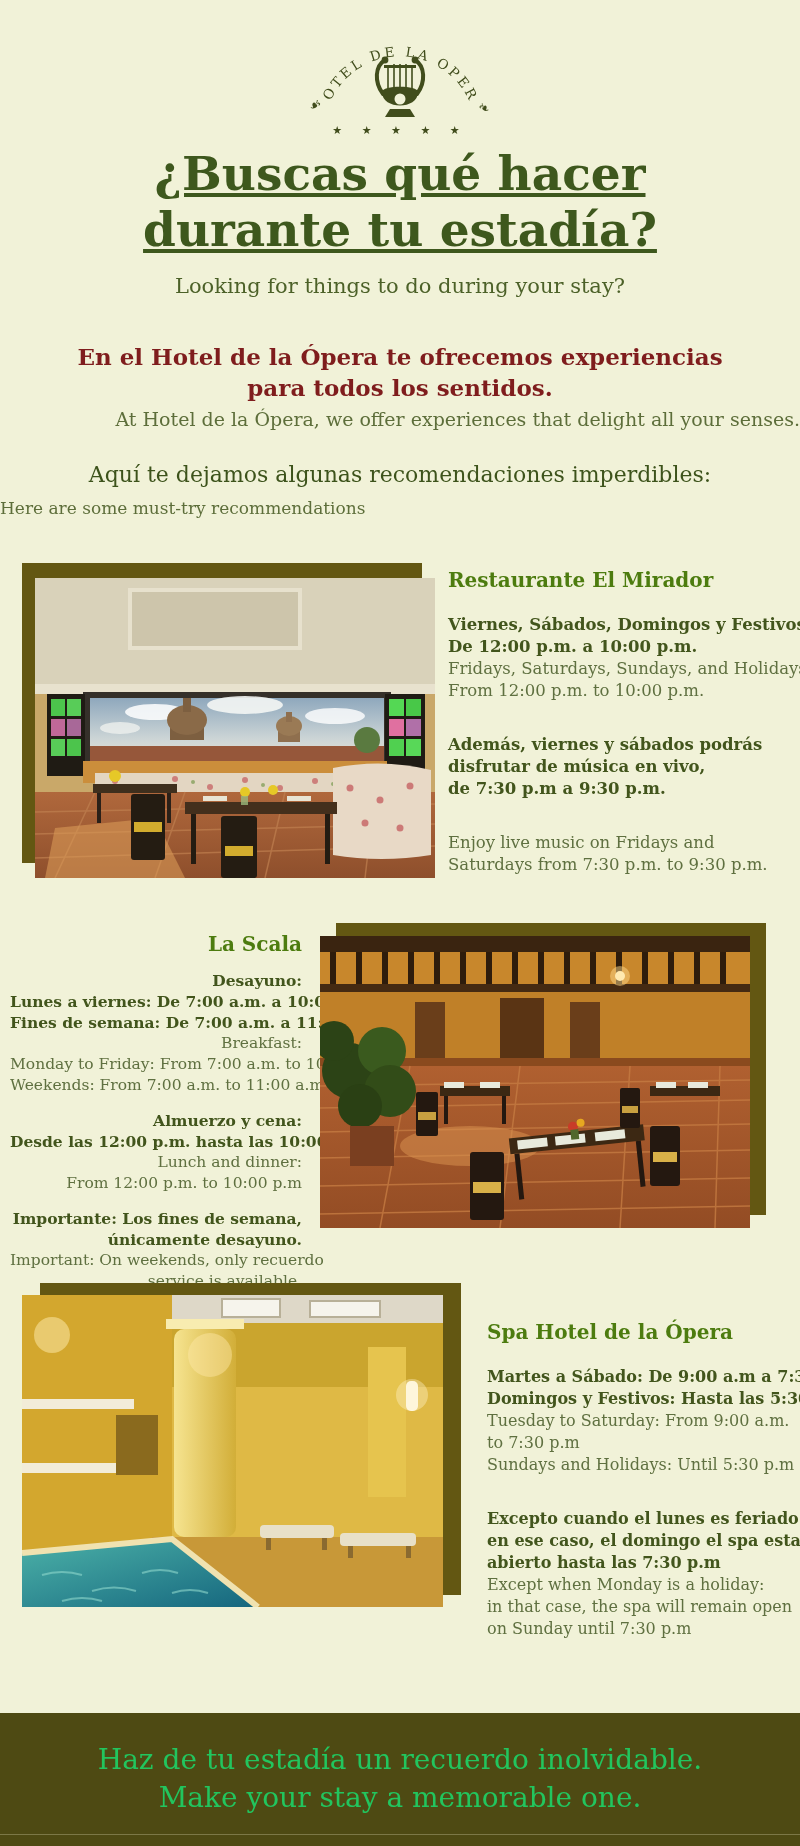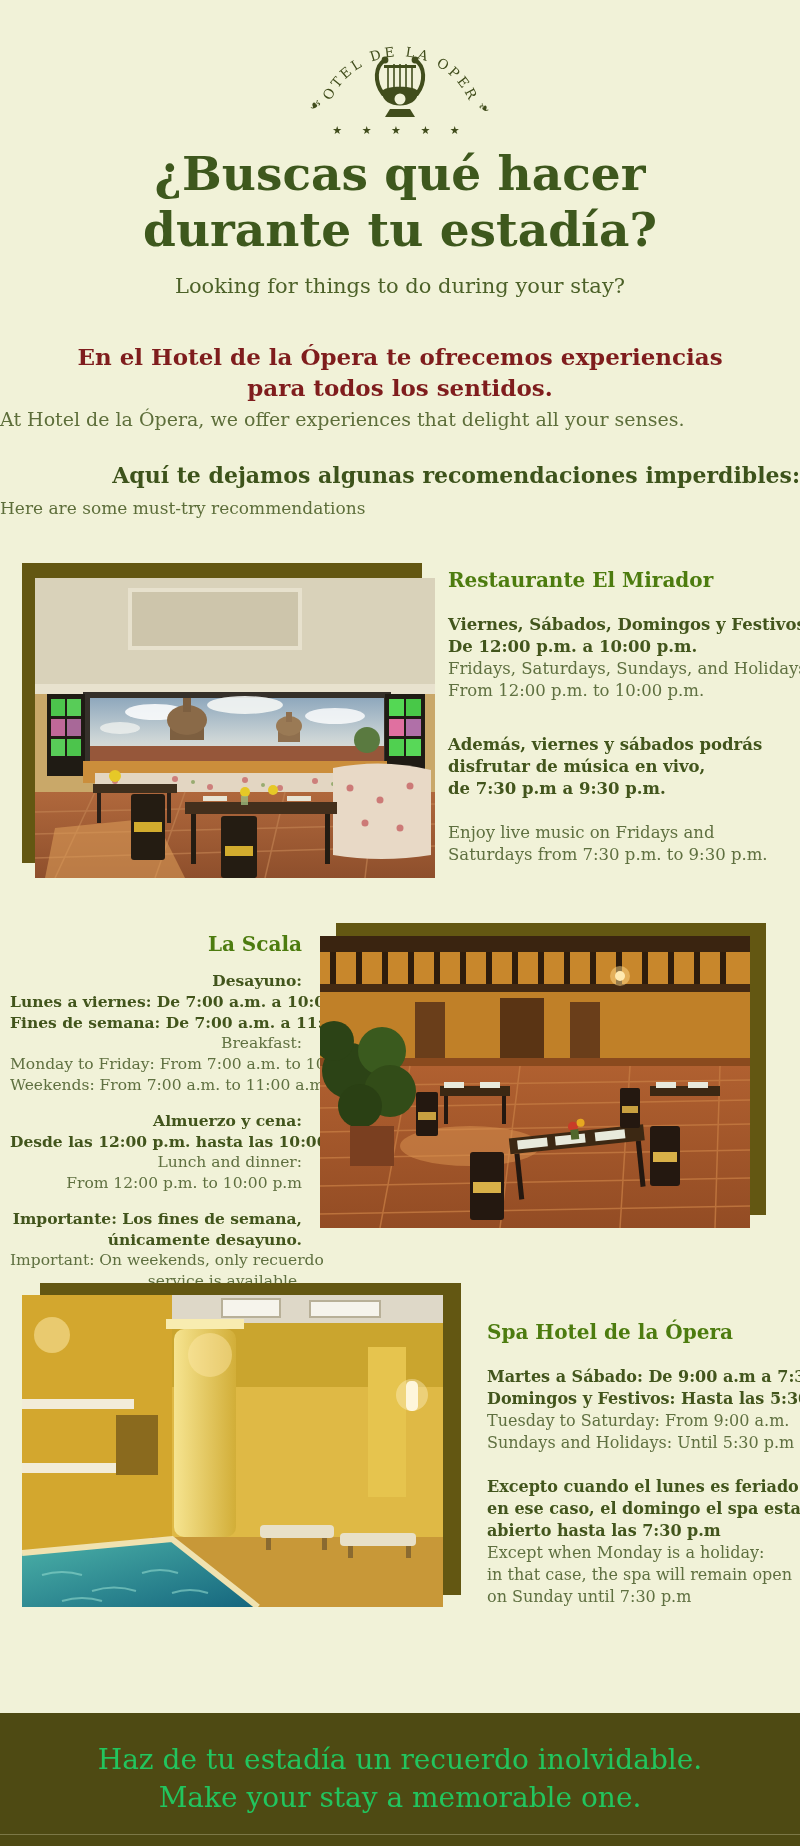--- a/index.html
+++ b/index.html
@@ -3,49 +3,49 @@
 <meta charset="utf-8">
 <style>
   html,body{margin:0;padding:0;}
   body{width:800px;background:#f1f2d8;font-family:"DejaVu Serif", serif;}
   #page{position:relative;width:800px;height:1846px;background:#f1f2d8;overflow:hidden;}
 
   .logo{position:absolute;top:20px;left:50%;transform:translateX(-50%);text-align:center;width:220px;}
   .logo-stars{font-size:11px;letter-spacing:8px;color:#414d1c;margin-top:0px;font-family:"DejaVu Sans", sans-serif;}
 
   .h1{position:absolute;top:146px;left:0;width:100%;text-align:center;
-      font-size:47px;line-height:56px;font-weight:bold;color:#3e581d;}
+      font-size:47px;line-height:56px;font-weight:bold;color:#3e581d;text-decoration:underline;}
   .h1 .line{display:block;}
   .subtitle{position:absolute;top:274px;left:0;width:100%;text-align:center;font-size:21px;color:#4c6128;}
 
   .intro-es{position:absolute;top:341px;left:0;width:100%;text-align:center;
       font-size:23px;line-height:31px;font-weight:bold;color:#7f1d1d;}
   .intro-es .line{display:block;}
-  .intro-en{position:absolute;top:408px;left:0;width:100%;text-align:left;font-size:19px;color:#5d6e3a;}
-  .recs-es{position:absolute;top:462px;left:0;width:100%;text-align:right;font-size:22px;font-weight:bold;color:#3d531b;}
+  .intro-en{position:absolute;top:408px;left:0;width:100%;text-align:right;font-size:19px;color:#5d6e3a;}
+  .recs-es{position:absolute;top:462px;left:0;width:100%;text-align:center;font-size:22px;font-weight:normal;color:#3d531b;}
   .recs-en{position:absolute;top:498px;left:0;width:100%;text-align:left;font-size:17px;color:#5d6e3a;}
 
   .shadow-rect{position:absolute;background:#635712;}
   .photo{position:absolute;overflow:hidden;}
   .photo svg{display:block;width:100%;height:100%;}
 
   #shadow1{left:22px;top:563px;width:400px;height:300px;}
   #photo1{left:35px;top:578px;width:400px;height:300px;}
   #shadow2{left:336px;top:923px;width:430px;height:292px;}
   #photo2{left:320px;top:936px;width:430px;height:292px;}
   #shadow3{left:40px;top:1283px;width:421px;height:312px;}
   #photo3{left:22px;top:1295px;width:421px;height:312px;}
 
   .sec-text{position:absolute;color:#42551c;}
   .sec-text h2{font-size:20px;font-weight:bold;color:#4d7c0f;margin:0 0 20px 0;line-height:28px;}
   .blk{margin:0;font-size:16.5px;line-height:22px;}
   .blk .line{display:block;white-space:nowrap;}
   .blk.bold{font-weight:bold;color:#42551c;}
   .blk.reg{font-weight:normal;color:#5f7040;}
-  .blk.gap{margin-top:22px;}
+  .blk.gap{margin-top:32px;}
   .blk.gap-lg{margin-top:32px;}
 
   #text1{left:448px;top:566px;width:332px;text-align:left;}
   #text2{left:10px;top:930px;width:292px;text-align:right;}
   #text2 h2{margin-bottom:12px;}
   #text2 .blk{font-size:15.5px;line-height:21px;}
   #text2 .blk.gap{margin-top:14px;}
   #text3{left:487px;top:1318px;width:312px;text-align:left;}
   #text3 .blk{font-size:16px;line-height:22px;}
 
@@ -407,20 +407,21 @@
     </svg>
   </div>
   <div id="text3" class="sec-text">
     <h2>Spa Hotel de la Ópera</h2>
     <p class="blk bold">
       <span class="line">Martes a Sábado: De 9:00 a.m a 7:30 p.m</span>
       <span class="line">Domingos y Festivos: Hasta las 5:30 p.m</span>
     </p>
     <p class="blk reg">
       <span class="line">Tuesday to Saturday: From 9:00 a.m.</span>
+      <span class="line">to 7:30 p.m</span>
       <span class="line">Sundays and Holidays: Until 5:30 p.m</span>
     </p>
     <p class="blk bold gap">
       <span class="line">Excepto cuando el lunes es feriado:</span>
       <span class="line">en ese caso, el domingo el spa estará</span>
       <span class="line">abierto hasta las 7:30 p.m</span>
     </p>
     <p class="blk reg">
       <span class="line">Except when Monday is a holiday:</span>
       <span class="line">in that case, the spa will remain open</span>

